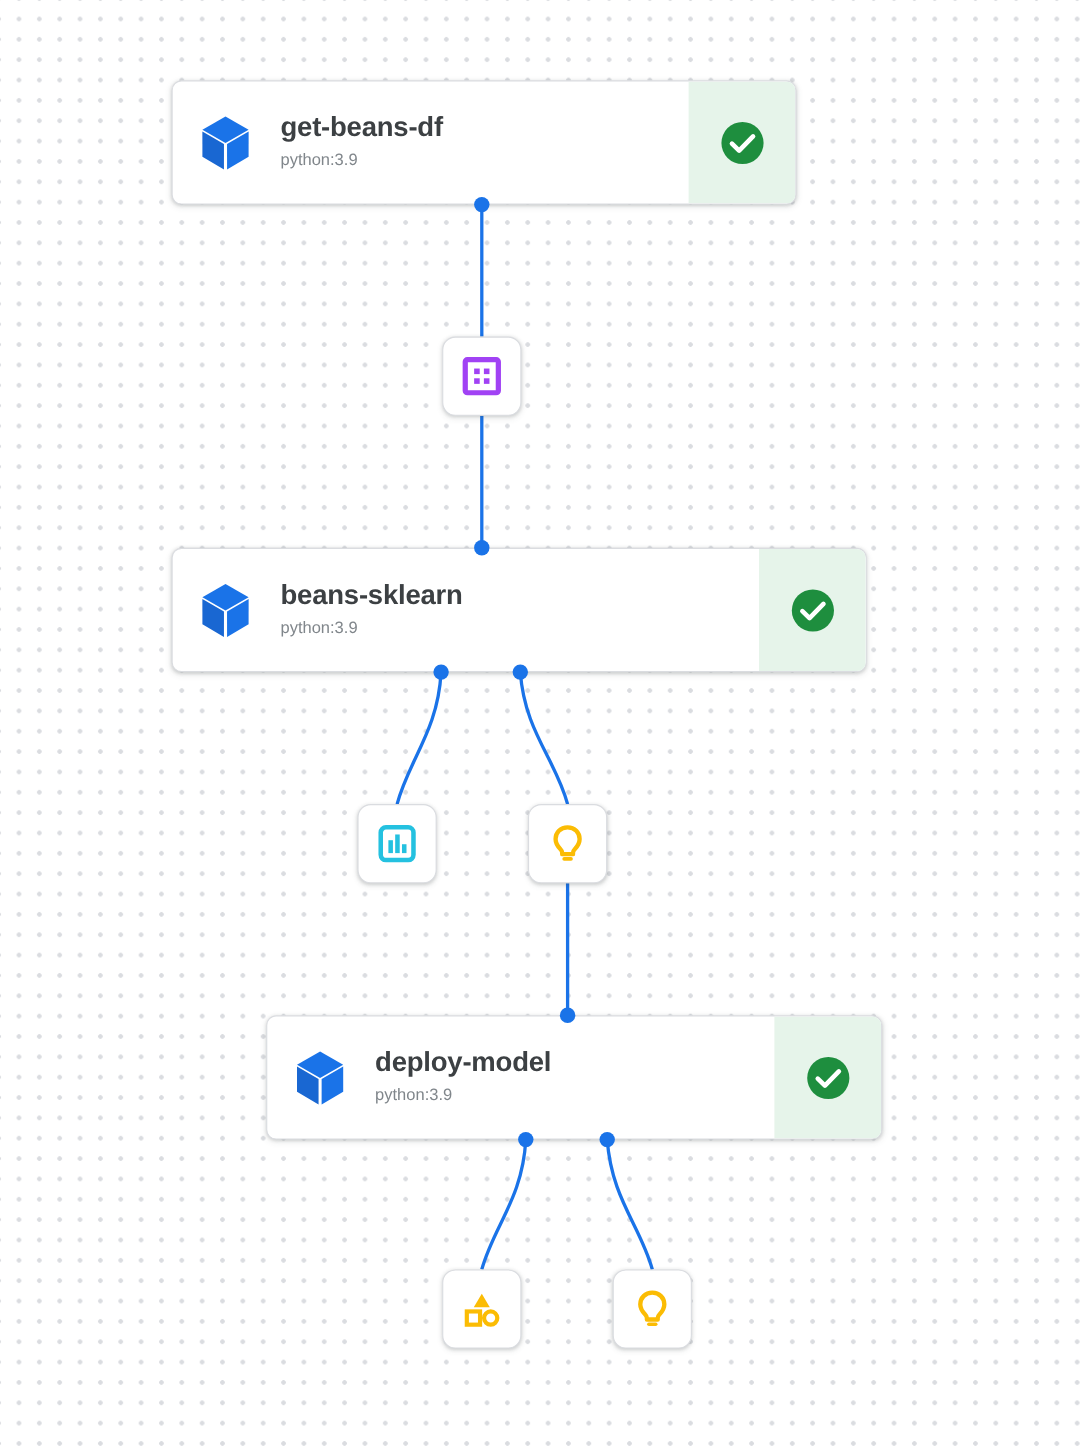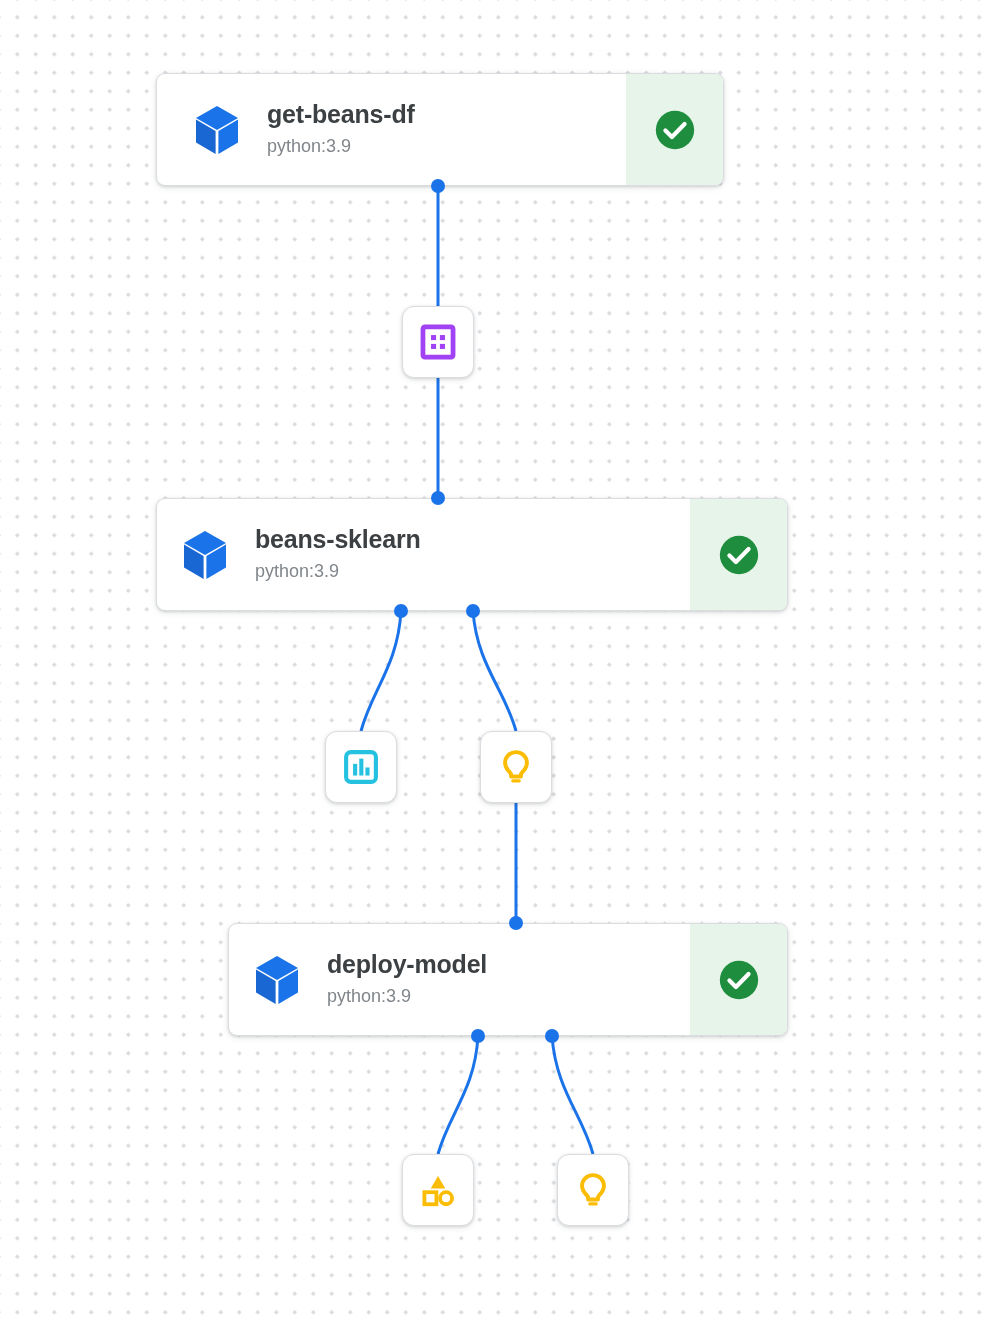--- a/index.html
+++ b/index.html
@@ -49,21 +49,21 @@
   }
   .task-title {
     font-size: 25px;
     font-weight: 700;
     color: #3c4043;
     letter-spacing: -0.2px;
     line-height: 1.18;
     white-space: nowrap;
   }
   .task-subtitle {
-    font-size: 18px;
+    font-size: 15px;
     font-weight: 400;
     color: #80868b;
     line-height: 1.45;
     margin-top: 3px;
     white-space: nowrap;
   }
   .task-status {
     flex: 0 0 97px;
     background: #e6f4ea;
     display: flex; align-items: center; justify-content: center;
@@ -105,21 +105,21 @@
 
     <path d="M 473 611 C 477 665, 505 690, 516 731" stroke="#1a73e8" stroke-width="3" fill="none"></path>
 
     <path d="M 516 803 L 516 923" stroke="#1a73e8" stroke-width="3" fill="none"></path>
 
     <path d="M 478 1036 C 475 1090, 449 1114, 438 1154" stroke="#1a73e8" stroke-width="3" fill="none"></path>
 
     <path d="M 552 1036 C 556 1090, 582 1114, 593 1154" stroke="#1a73e8" stroke-width="3" fill="none"></path>
   </svg>
 
-  <div class="task-node" style="left:156px; top:73px; width:568px;padding-left:12px;">
+  <div class="task-node" style="left:156px; top:73px; width:568px;">
     <div class="task-icon-wrap">
       <span>
         <svg width="48" height="52" viewBox="0 0 48 52">
           <path d="M24 2 L45 14 L24 26 L3 14 Z" fill="#1a73e8"></path>
           <path d="M3 15.5 L22.6 27 L22.6 50 L3 38.5 Z" fill="#1967d2"></path>
           <path d="M45 15.5 L25.4 27 L25.4 50 L45 38.5 Z" fill="#1a73e8"></path>
         </svg>
       </span>
     </div>
     <div class="task-text">
@@ -190,21 +190,21 @@
   <div class="artifact-node" style="left:480px; top:731px;">
     <span>
       <svg width="38" height="38" viewBox="0 0 24 24">
         <path d="M12 2.6 C7.9 2.6 5.1 5.7 5.1 9.3 C5.1 11.8 6.4 13.6 7.8 15.0 C8.5 15.7 8.9 16.3 8.9 17.2 L8.9 18 L15.1 18 L15.1 17.2 C15.1 16.3 15.5 15.7 16.2 15.0 C17.6 13.6 18.9 11.8 18.9 9.3 C18.9 5.7 16.1 2.6 12 2.6 Z" fill="none" stroke="#fbbc04" stroke-width="2.5" stroke-linejoin="round"></path>
         <rect x="9" y="19.7" width="6" height="2.1" rx="1" fill="#fbbc04"></rect>
       </svg>
     </span>
   </div>
 
   <div class="handle" style="left:509px; top:916px;"></div>
-  <div class="task-node" style="left:228px; top:923px; width:560px;">
+  <div class="task-node" style="left:242px; top:923px; width:560px;">
     <div class="task-icon-wrap">
       <span>
         <svg width="48" height="52" viewBox="0 0 48 52">
           <path d="M24 2 L45 14 L24 26 L3 14 Z" fill="#1a73e8"></path>
           <path d="M3 15.5 L22.6 27 L22.6 50 L3 38.5 Z" fill="#1967d2"></path>
           <path d="M45 15.5 L25.4 27 L25.4 50 L45 38.5 Z" fill="#1a73e8"></path>
         </svg>
       </span>
     </div>
     <div class="task-text">

